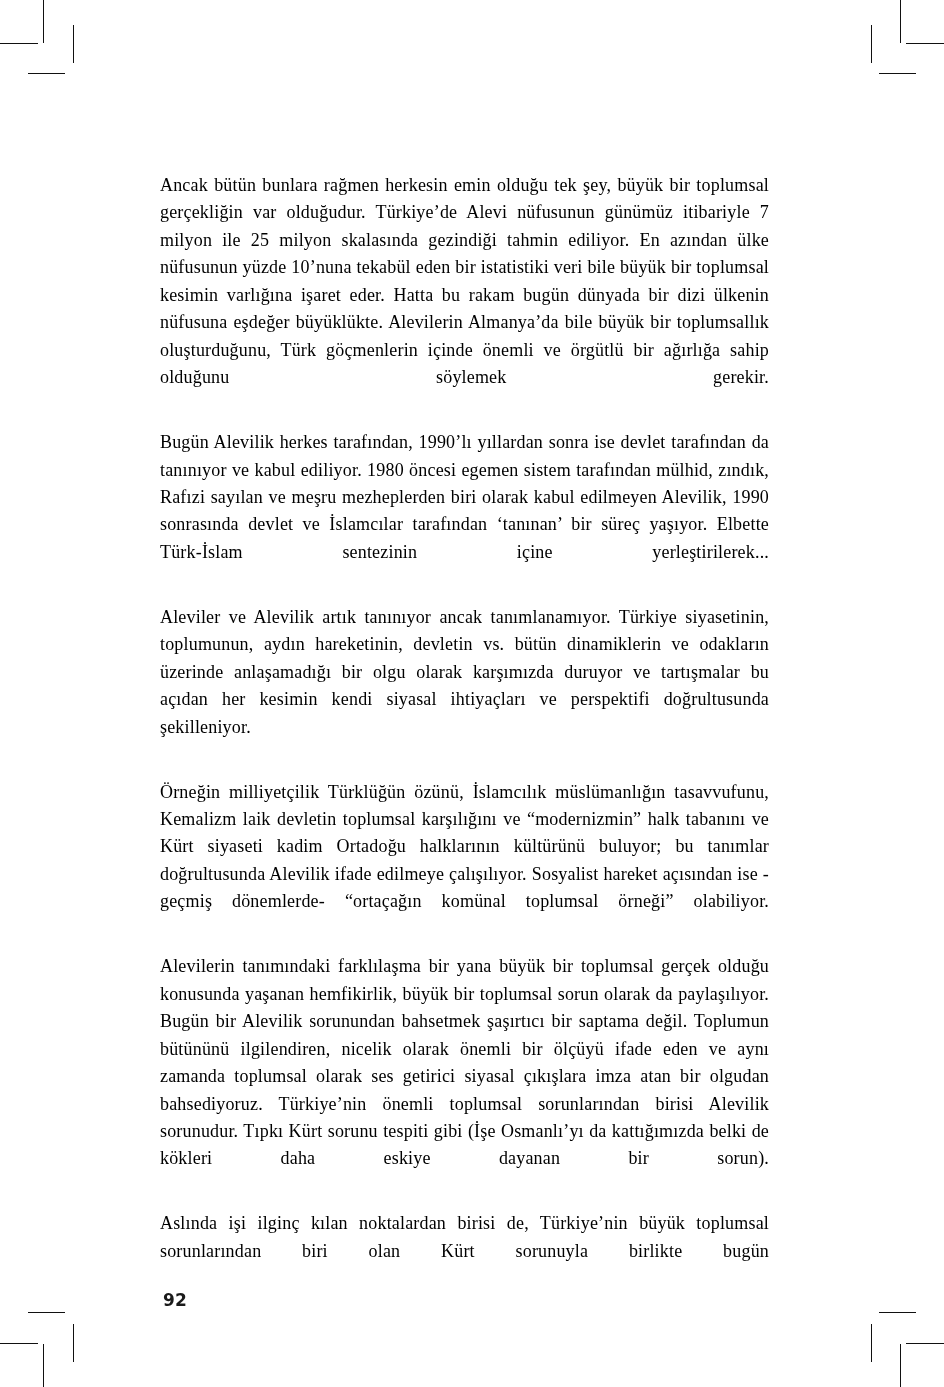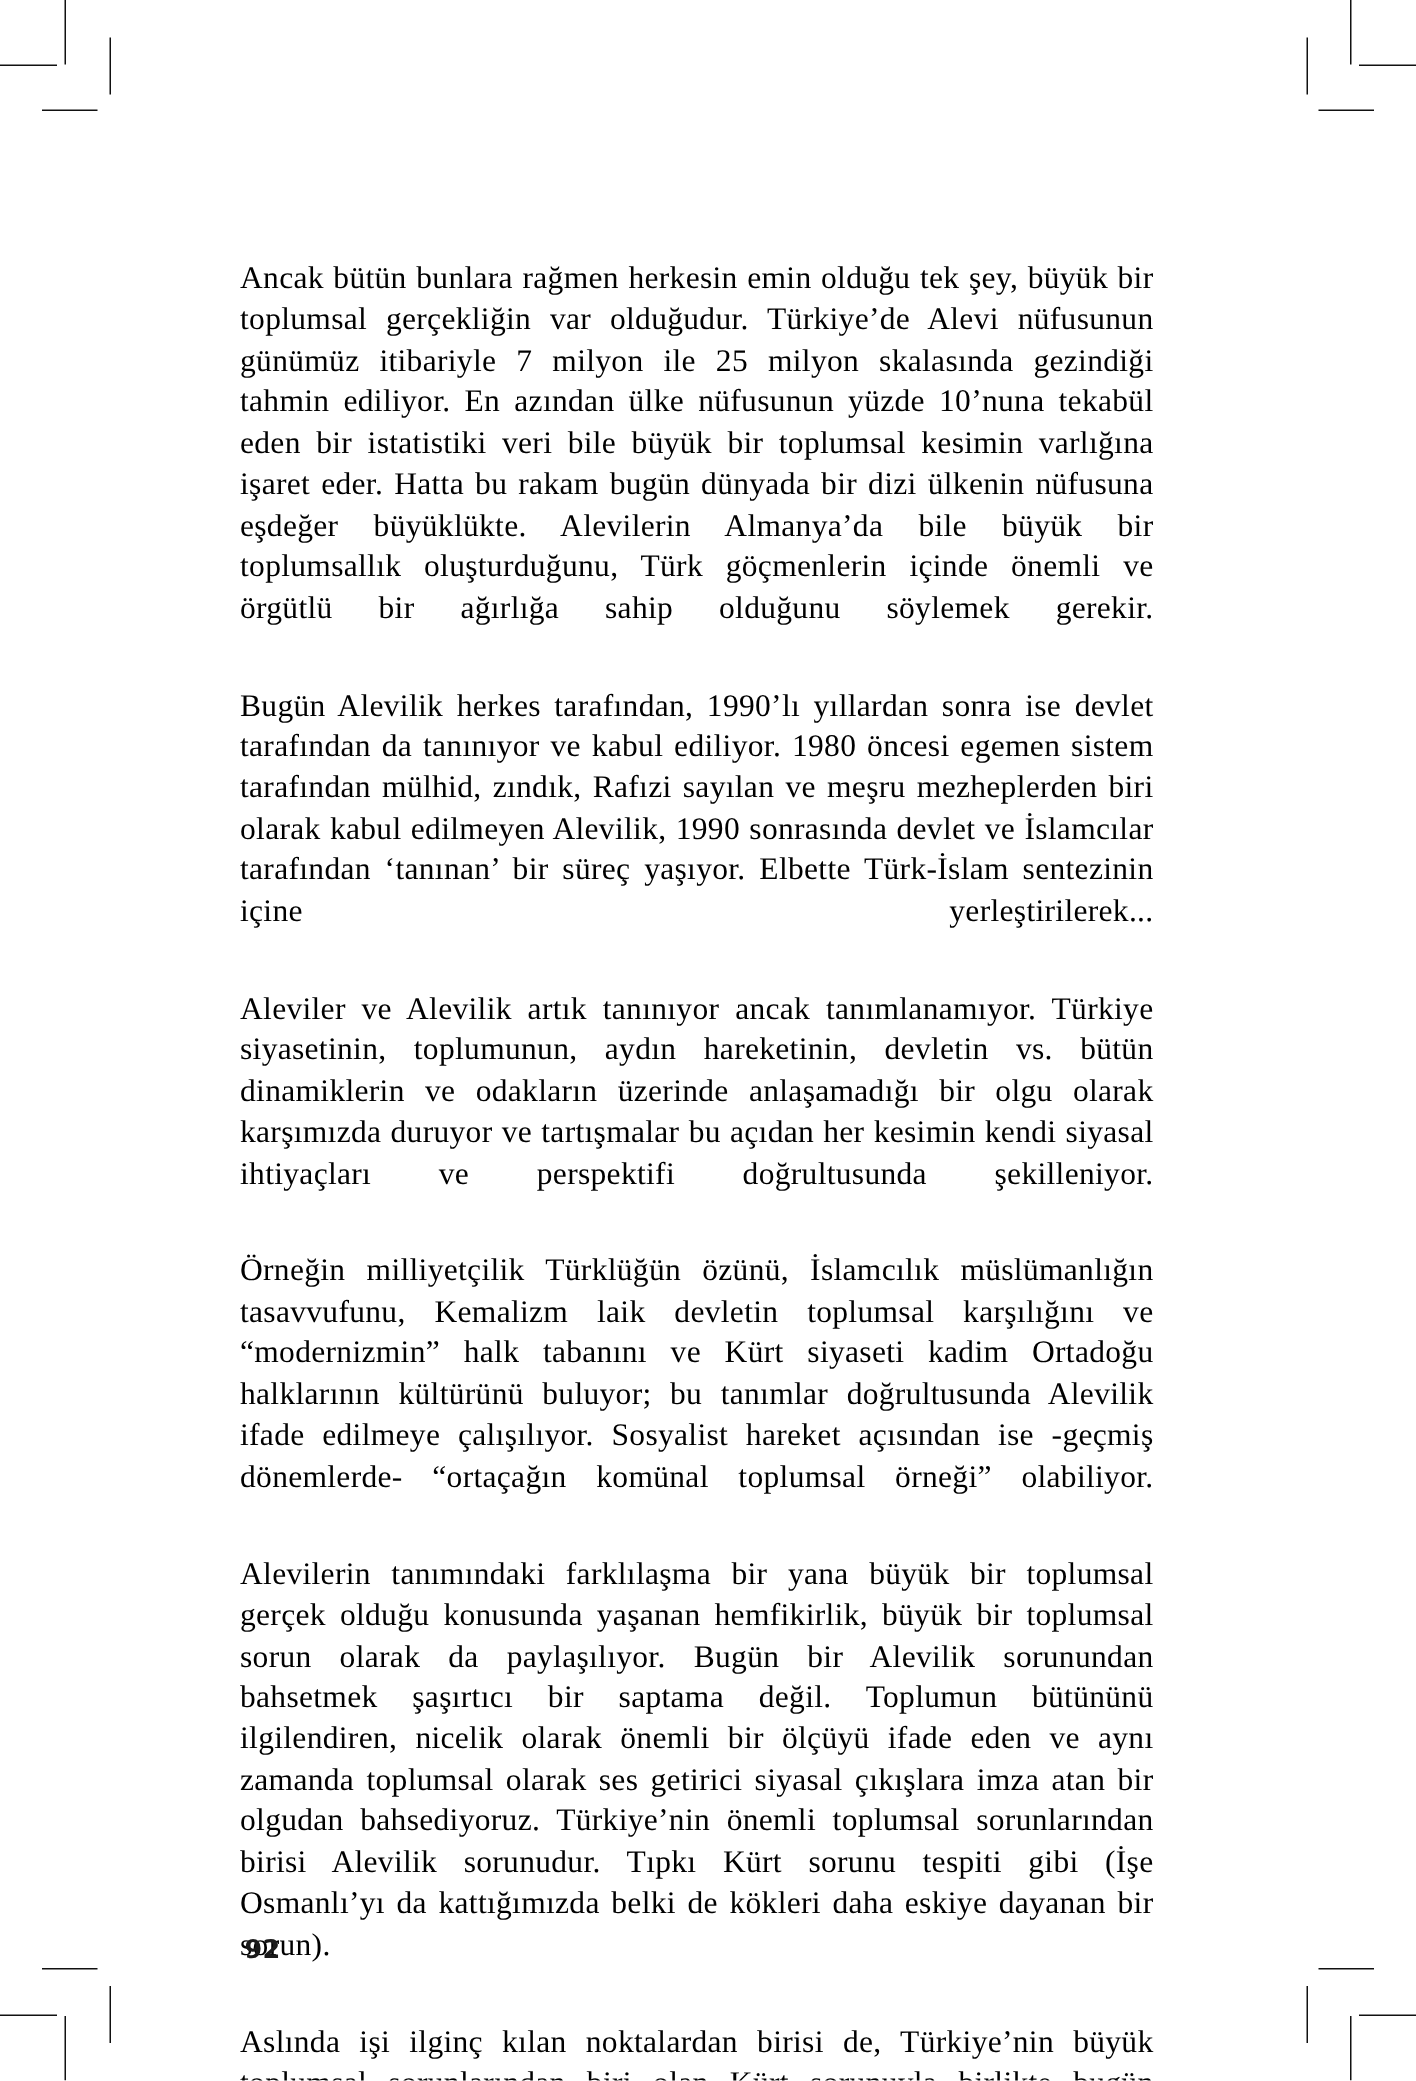--- a/index.html
+++ b/index.html
@@ -51,21 +51,21 @@
   
   #text-column {
     position: absolute;
     left: 160px;
     top: 172px;
     width: 609px;
   }
 
   .para {
     margin: 0 0 10px 0;
-    font-size: 21px;
+    font-size: 18px;
     line-height: 27.45px;
     text-align: justify;
     text-justify: inter-word;
     hyphens: manual;
     -webkit-hyphens: manual;
     letter-spacing: 0.01em;
     word-spacing: 0.01em;
   }
   .para:last-child { margin-bottom: 0; }
 

